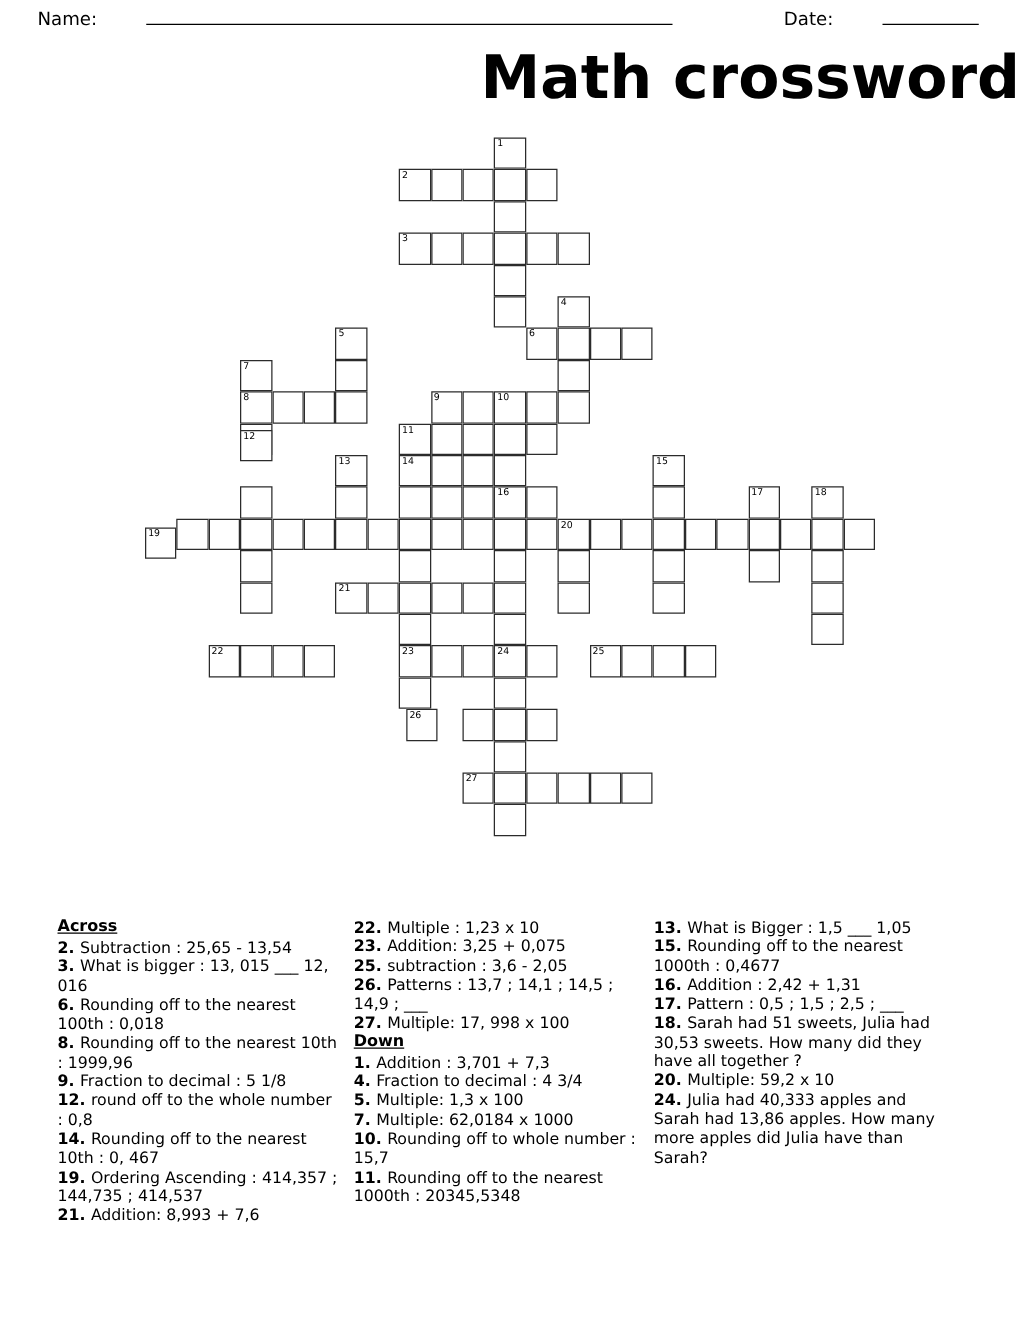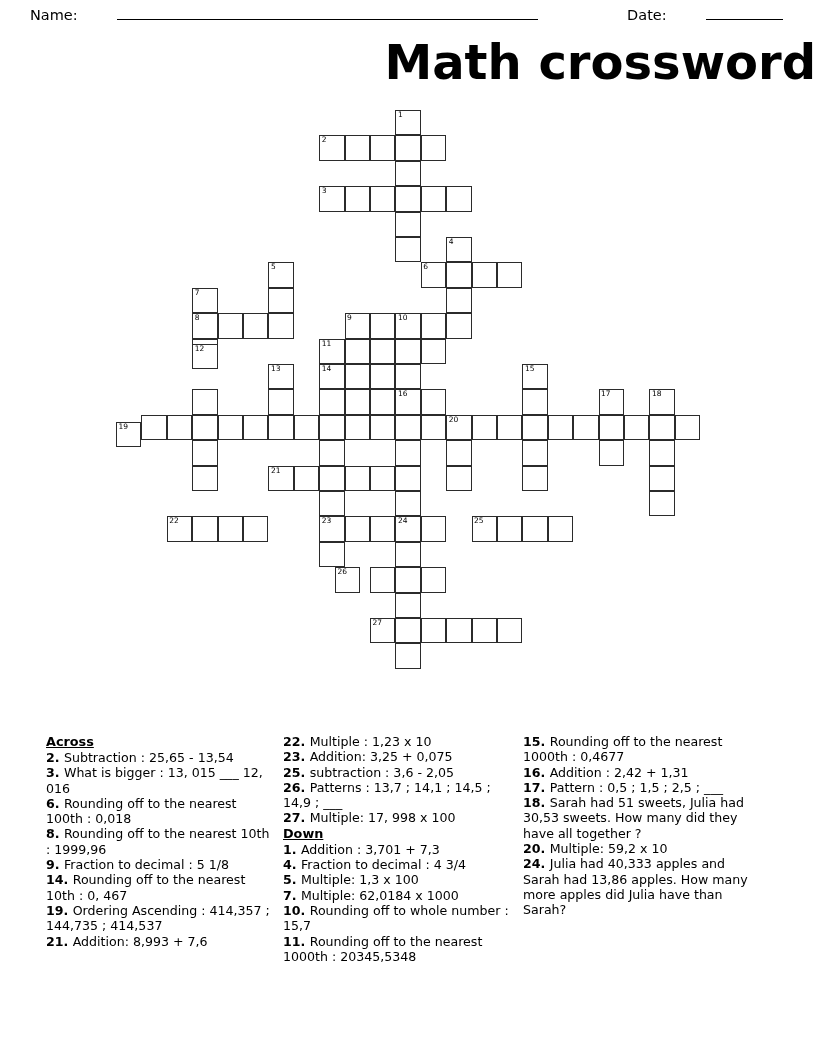--- a/index.html
+++ b/index.html
@@ -284,21 +284,21 @@
     </div>
     <div class="cw-cell" style="left: 420.8px; top: 516.4px;"></div>
     <div class="cw-cell" style="left: 471.6px; top: 516.4px;">
       <span class="cw-num">25</span>
     </div>
     <div class="cw-cell" style="left: 497px; top: 516.4px;"></div>
     <div class="cw-cell" style="left: 522.4px; top: 516.4px;"></div>
     <div class="cw-cell" style="left: 547.8px; top: 516.4px;"></div>
     <div class="cw-cell" style="left: 319.2px; top: 541.8px;"></div>
     <div class="cw-cell" style="left: 395.4px; top: 541.8px;"></div>
-    <div class="cw-cell" style="left: 335px; top: 567.2px;">
+    <div class="cw-cell" style="left: 325px; top: 567.2px;">
       <span class="cw-num">26</span>
     </div>
     <div class="cw-cell" style="left: 370px; top: 567.2px;"></div>
     <div class="cw-cell" style="left: 395.4px; top: 567.2px;"></div>
     <div class="cw-cell" style="left: 420.8px; top: 567.2px;"></div>
     <div class="cw-cell" style="left: 395.4px; top: 592.6px;"></div>
     <div class="cw-cell" style="left: 370px; top: 618px;">
       <span class="cw-num">27</span>
     </div>
     <div class="cw-cell" style="left: 395.4px; top: 618px;"></div>
@@ -310,39 +310,41 @@
   </div>
 
 <div class="clues">
   <div class="clue-col col1" id="clue-col-1">
       <div class="clue-heading">Across</div>
       <div class="clue-item"><span class="clue-num">2. </span><span>Subtraction : 25,65 - 13,54</span></div>
       <div class="clue-item"><span class="clue-num">3. </span><span>What is bigger : 13, 015 ___ 12, 016</span></div>
       <div class="clue-item"><span class="clue-num">6. </span><span>Rounding off to the nearest 100th : 0,018</span></div>
       <div class="clue-item"><span class="clue-num">8. </span><span>Rounding off to the nearest 10th : 1999,96</span></div>
       <div class="clue-item"><span class="clue-num">9. </span><span>Fraction to decimal : 5 1/8</span></div>
+      <div class="clue-item"><span class="clue-num">12. </span><span>round off to the whole number : 0,8</span></div>
       <div class="clue-item"><span class="clue-num">14. </span><span>Rounding off to the nearest 10th : 0, 467</span></div>
       <div class="clue-item"><span class="clue-num">19. </span><span>Ordering Ascending : 414,357 ; 144,735 ; 414,537</span></div>
       <div class="clue-item"><span class="clue-num">21. </span><span>Addition: 8,993 + 7,6</span></div>
     </div>
   <div class="clue-col col2" id="clue-col-2">
       <div class="clue-item"><span class="clue-num">22. </span><span>Multiple : 1,23 x 10</span></div>
       <div class="clue-item"><span class="clue-num">23. </span><span>Addition: 3,25 + 0,075</span></div>
       <div class="clue-item"><span class="clue-num">25. </span><span>subtraction : 3,6 - 2,05</span></div>
       <div class="clue-item"><span class="clue-num">26. </span><span>Patterns : 13,7 ; 14,1 ; 14,5 ; 14,9 ; ___</span></div>
       <div class="clue-item"><span class="clue-num">27. </span><span>Multiple: 17, 998 x 100</span></div>
       <div class="clue-heading">Down</div>
       <div class="clue-item"><span class="clue-num">1. </span><span>Addition : 3,701 + 7,3</span></div>
       <div class="clue-item"><span class="clue-num">4. </span><span>Fraction to decimal : 4 3/4</span></div>
       <div class="clue-item"><span class="clue-num">5. </span><span>Multiple: 1,3 x 100</span></div>
       <div class="clue-item"><span class="clue-num">7. </span><span>Multiple: 62,0184 x 1000</span></div>
       <div class="clue-item"><span class="clue-num">10. </span><span>Rounding off to whole number : 15,7</span></div>
       <div class="clue-item"><span class="clue-num">11. </span><span>Rounding off to the nearest 1000th : 20345,5348</span></div>
     </div>
   <div class="clue-col col3" id="clue-col-3">
+      <div class="clue-item"><span class="clue-num">13. </span><span>What is Bigger : 1,5 ___ 1,05</span></div>
       <div class="clue-item"><span class="clue-num">15. </span><span>Rounding off to the nearest 1000th : 0,4677</span></div>
       <div class="clue-item"><span class="clue-num">16. </span><span>Addition : 2,42 + 1,31</span></div>
       <div class="clue-item"><span class="clue-num">17. </span><span>Pattern : 0,5 ; 1,5 ; 2,5 ; ___</span></div>
       <div class="clue-item"><span class="clue-num">18. </span><span>Sarah had 51 sweets, Julia had 30,53 sweets. How many did they have all together ?</span></div>
       <div class="clue-item"><span class="clue-num">20. </span><span>Multiple: 59,2 x 10</span></div>
       <div class="clue-item"><span class="clue-num">24. </span><span>Julia had 40,333 apples and Sarah had 13,86 apples. How many more apples did Julia have than Sarah?</span></div>
     </div>
 </div>
 
 </body></html>

